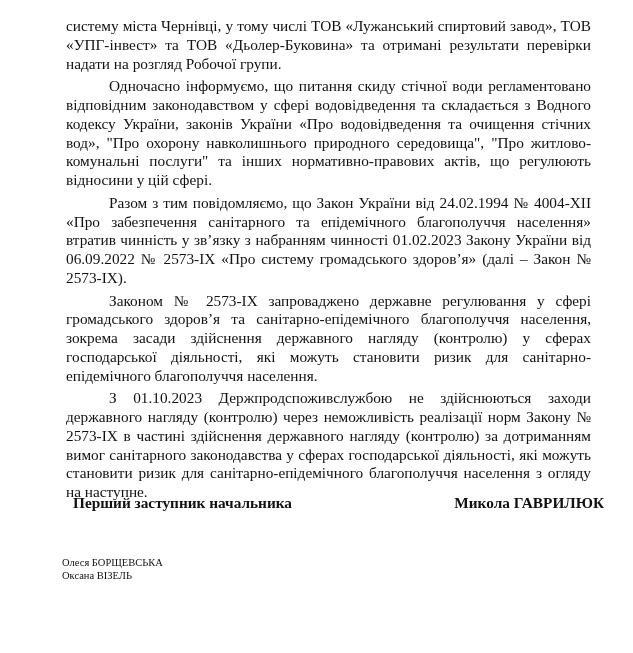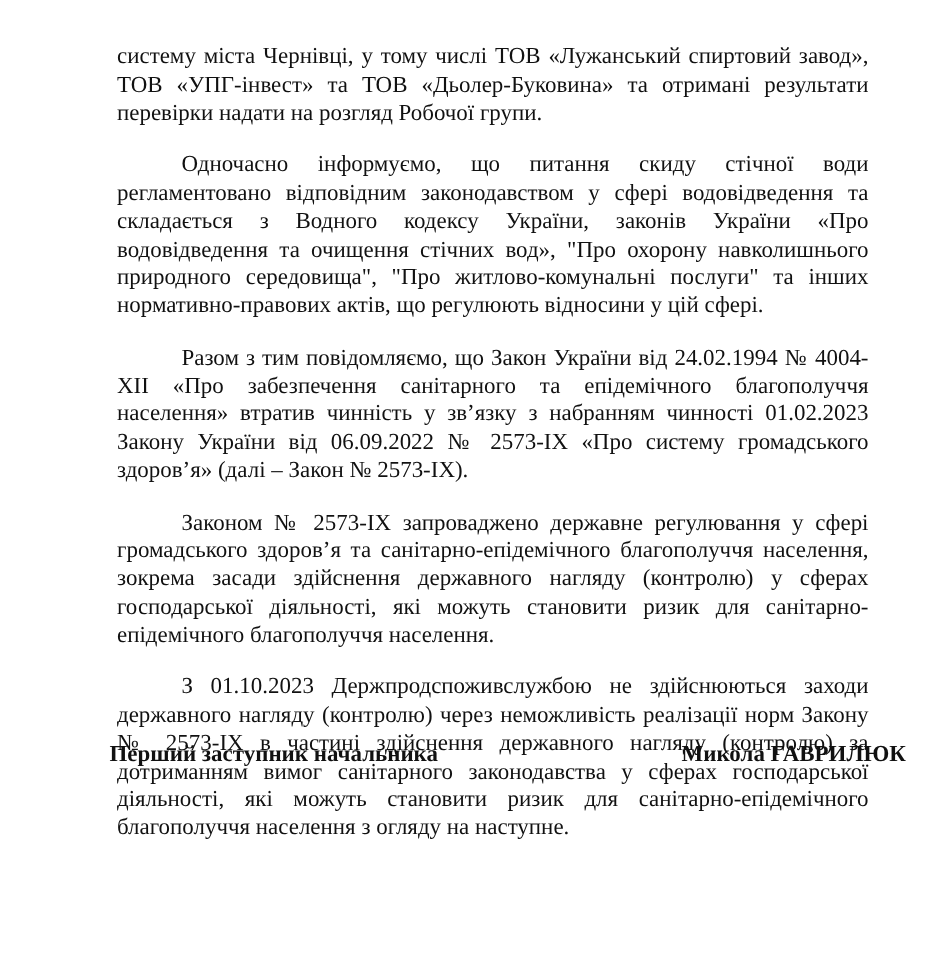--- a/index.html
+++ b/index.html
@@ -5,21 +5,21 @@
   html, body { margin: 0; padding: 0; background: #ffffff; }
   body { width: 633px; height: 653px; position: relative; overflow: hidden; }
   .page {
     position: absolute; left: 0; top: 0; width: 633px; height: 653px; background: #fff;
     font-family: "Liberation Serif", "DejaVu Serif", serif; color: #111;
   }
   .body-text {
     position: absolute; left: 62px; top: 13px; width: 533px;
     font-size: 15.3px; line-height: 18.75px;
   }
-  .body-text p { margin: 16px; text-align: justify; }
+  .body-text p { margin: 4px; text-align: justify; }
   .body-text p.indent { text-indent: 43px; }
   .signature {
     position: absolute; left: 62px; top: 494px; width: 533px;
     font-size: 15.3px; font-weight: bold; display: flex; justify-content: space-between; margin-left: 11px;
   }
   .signature .right { margin-right: 2px; text-align: right; }
   .executors {
     position: absolute; left: 62px; top: 557px;
     font-size: 10.5px; line-height: 12.5px;
   }
@@ -35,13 +35,17 @@
     <p class="indent">Разом з тим повідомляємо, що Закон України від 24.02.1994 № 4004-XII «Про забезпечення санітарного та епідемічного благополуччя населення» втратив чинність у зв’язку з набранням чинності 01.02.2023 Закону України від 06.09.2022 № 2573-IX «Про систему громадського здоров’я» (далі – Закон № 2573-IX).</p>
     <p class="indent">Законом № 2573-IX запроваджено державне регулювання у сфері громадського здоров’я та санітарно-епідемічного благополуччя населення, зокрема засади здійснення державного нагляду (контролю) у сферах господарської діяльності, які можуть становити ризик для санітарно-епідемічного благополуччя населення.</p>
     <p class="indent">З 01.10.2023 Держпродспоживслужбою  не здійснюються заходи державного нагляду (контролю) через неможливість реалізації норм Закону № 2573-IX в частині здійснення державного нагляду (контролю) за дотриманням вимог санітарного законодавства у сферах господарської діяльності, які можуть становити ризик для санітарно-епідемічного благополуччя населення з огляду на наступне.</p>
   </div>
 
   <div class="signature">
     <span>Перший заступник начальника</span>
     <span class="right">Микола ГАВРИЛЮК</span>
   </div>
 
+  <div class="executors">
+    <div>Олеся БОРЩЕВСЬКА</div>
+    <div>Оксана ВІЗЕЛЬ</div>
+  </div>
 </div>
 
 </body></html>

